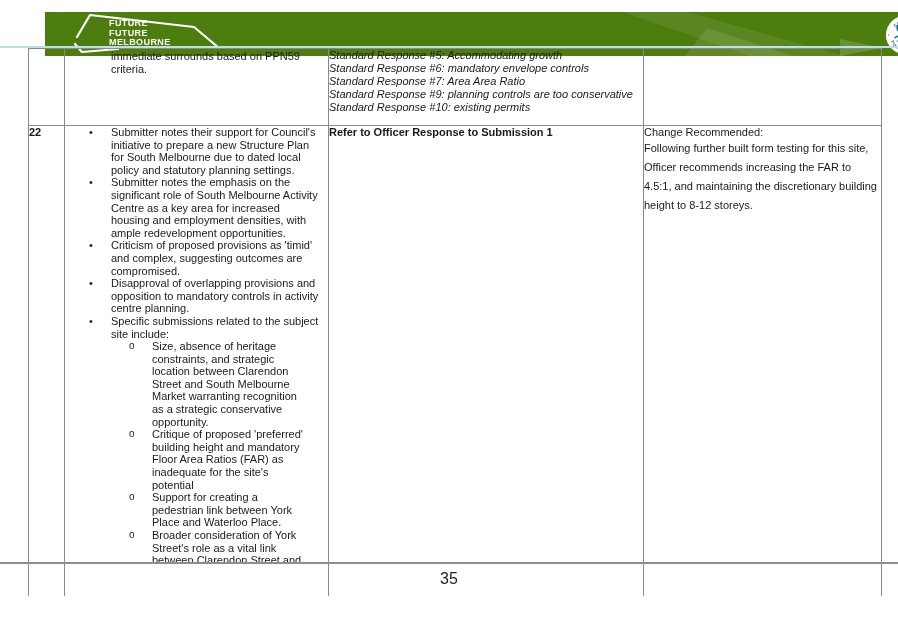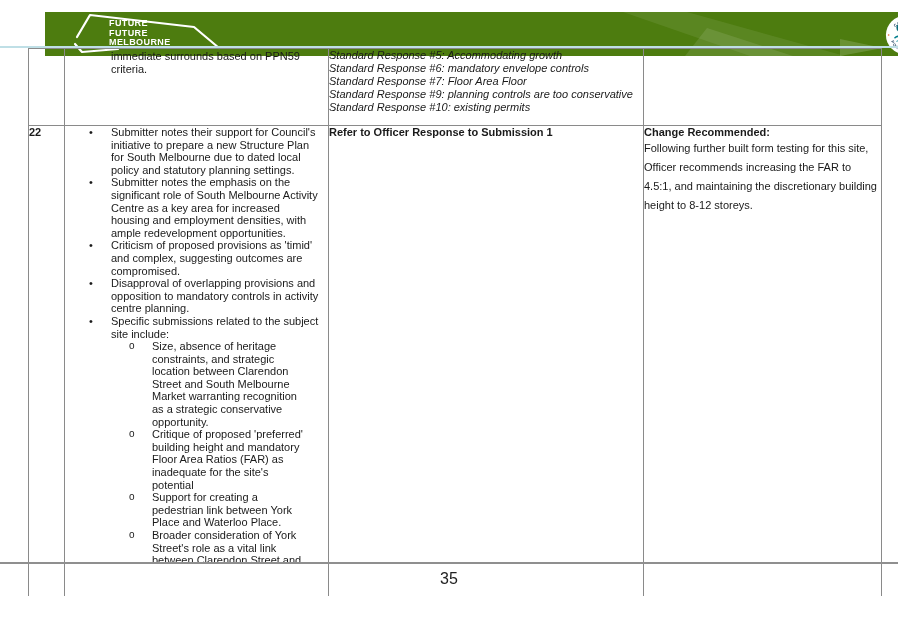--- a/index.html
+++ b/index.html
@@ -44,21 +44,21 @@
   td.c-change{padding:3px 5px 0 6px;}
   .cont-text{padding:1px 8px 0 46px;}
   .officer-lines .text-line{
     font-style:italic;line-height:13px;white-space:nowrap;
   }
   .li{position:relative;padding-left:46px;padding-right:8px;}
   .li .marker{position:absolute;left:24px;top:0;}
   .li.lvl2{padding-left:87px;padding-right:17px;}
   .li.lvl2 .marker{left:64px;font-size:10px;top:0;}
   .bold{font-weight:bold;}
-  .change-title{font-weight:bold;}
+  .change-title{font-weight:normal;}
   .change-body{line-height:19px;}
   
   .clip-line{
     position:absolute;left:0;top:562px;width:898px;height:2px;
     background:#8F8F8F;
   }
   .page-number{
     position:absolute;left:0;top:570px;width:898px;text-align:center;
     font-size:16px;color:#222222;
   }
@@ -121,21 +121,21 @@
     </colgroup>
     <tbody>
         <tr style="height:77px">
       <td class="c-id"></td>
       <td class="c-summary">
         <div class="cont-text">immediate surrounds based on PPN59 criteria.</div>
       </td>
       <td class="c-response officer-lines">
             <div class="text-line">Standard Response #5: Accommodating growth</div>
             <div class="text-line">Standard Response #6: mandatory envelope controls</div>
-            <div class="text-line">Standard Response #7: Floor Area Floor</div>
+            <div class="text-line">Standard Response #7: Area Area Ratio</div>
             <div class="text-line">Standard Response #9: planning controls are too conservative</div>
             <div class="text-line">Standard Response #10: existing permits</div>
           </td>
       <td class="c-change">
         <div></div>
       </td>
     </tr>
     <tr style="height:480px">
       <td class="c-id">22</td>
       <td class="c-summary">

